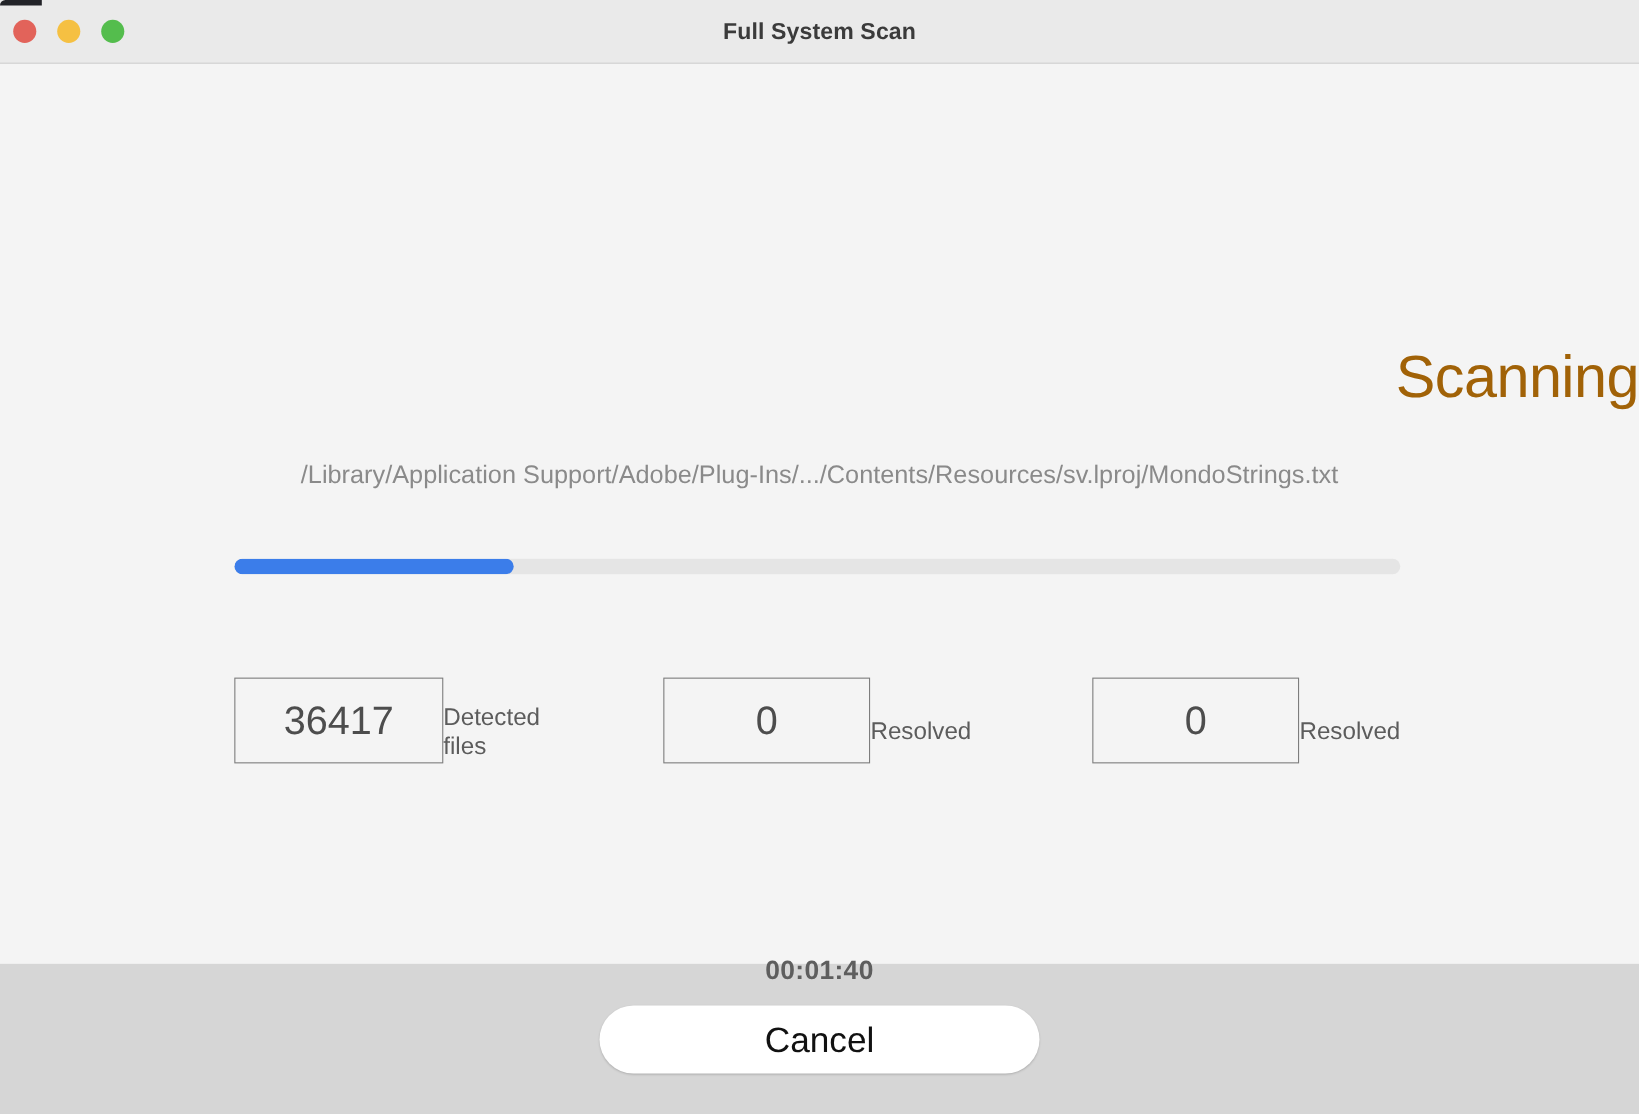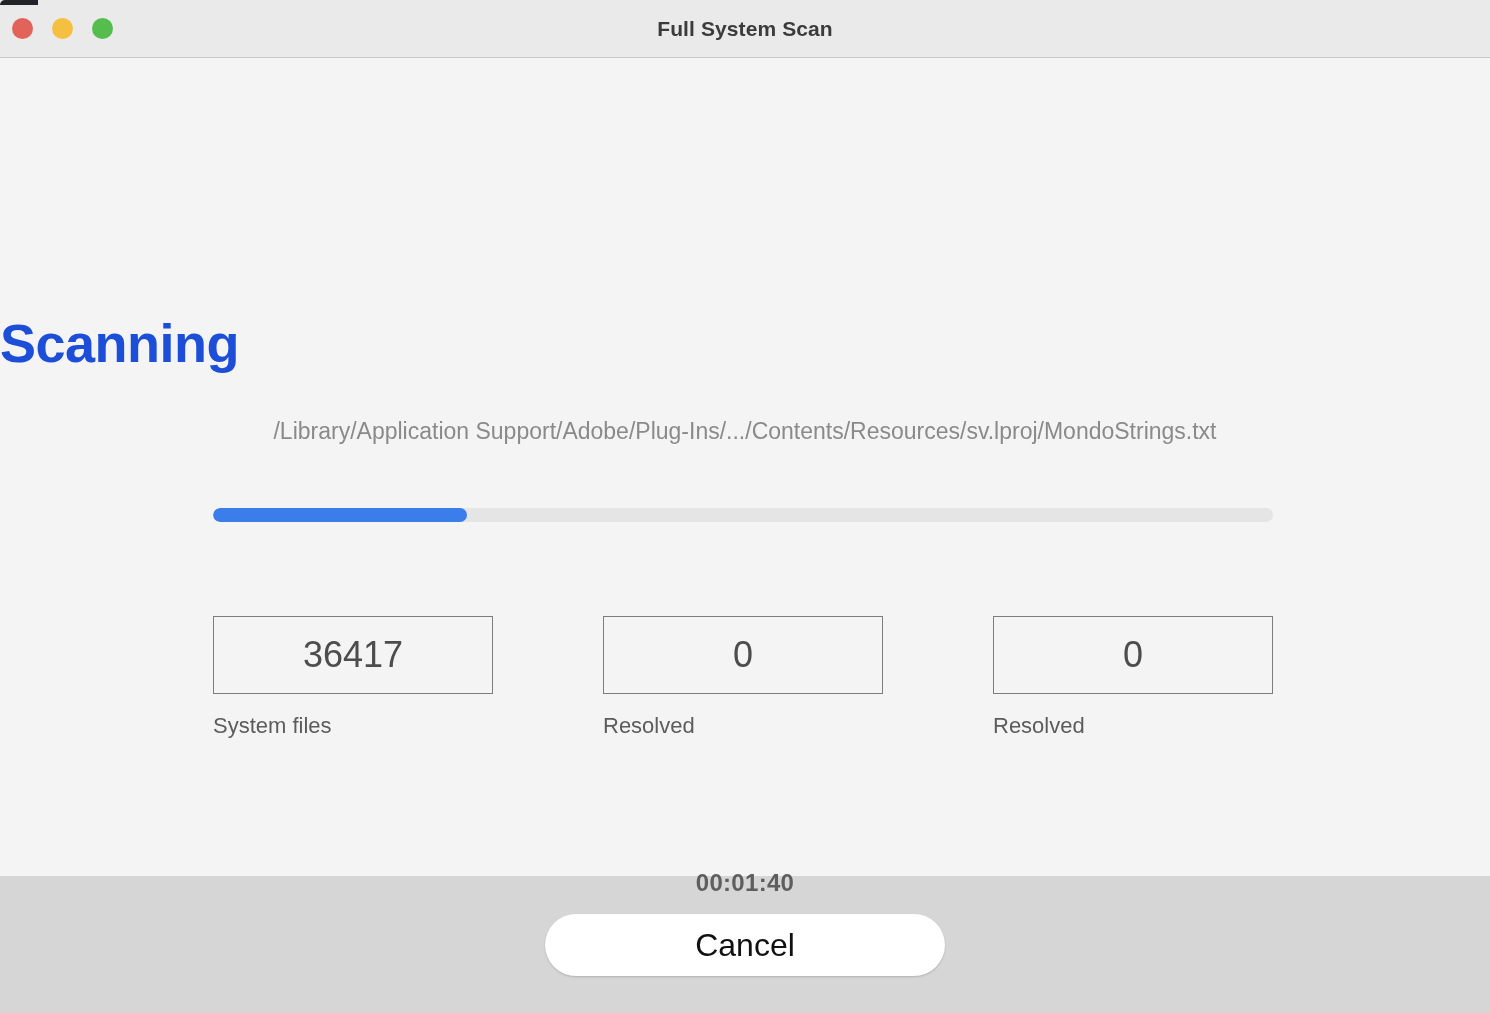--- a/index.html
+++ b/index.html
@@ -80,24 +80,24 @@
     flex: 1 1 auto;
     position: relative;
     background: #f4f4f4;
   }
 
   .status-heading {
     position: absolute;
     left: 0;
     right: 0;
     top: 258px;
-    text-align: left;
+    text-align: right;
     font-size: 54px;
-    font-weight: bold;
-    color: #1d4ed8;
+    font-weight: normal;
+    color: #a16207;
     letter-spacing: -0.5px;
     line-height: 1;
   }
 
   .current-path {
     position: absolute;
     left: 0;
     right: 0;
     top: 360px;
     text-align: center;
@@ -132,21 +132,22 @@
     position: absolute;
     left: 213px;
     top: 558px;
     width: 1060px;
     display: flex;
     justify-content: space-between;
   }
   .stat {
     width: 280px;
     display: flex;
-    flex-direction: column;
+    flex-direction: row;
+    align-items: center;
   }
   .stat-box {
     width: 100%;
     height: 78px;
     box-sizing: border-box;
     border: 1.5px solid #7d7d7d;
     background: #f4f4f4;
     display: flex;
     align-items: center;
     justify-content: center;
@@ -220,21 +221,21 @@
     <div class="current-path">/Library/Application Support/Adobe/Plug-Ins/.../Contents/Resources/sv.lproj/MondoStrings.txt</div>
 
     <div class="progress-track" style="background: rgb(229, 229, 229);">
       <div class="progress-fill" id="progress-fill" style="width: 24%; background: rgb(59, 125, 234);"></div>
     </div>
 
     <div class="stats-row">
 
       <div class="stat">
         <div class="stat-box">36417</div>
-        <div class="stat-label">System files</div>
+        <div class="stat-label">Detected files</div>
       </div>
 
       <div class="stat">
         <div class="stat-box">0</div>
         <div class="stat-label">Resolved</div>
       </div>
 
       <div class="stat">
         <div class="stat-box">0</div>
         <div class="stat-label">Resolved</div>

